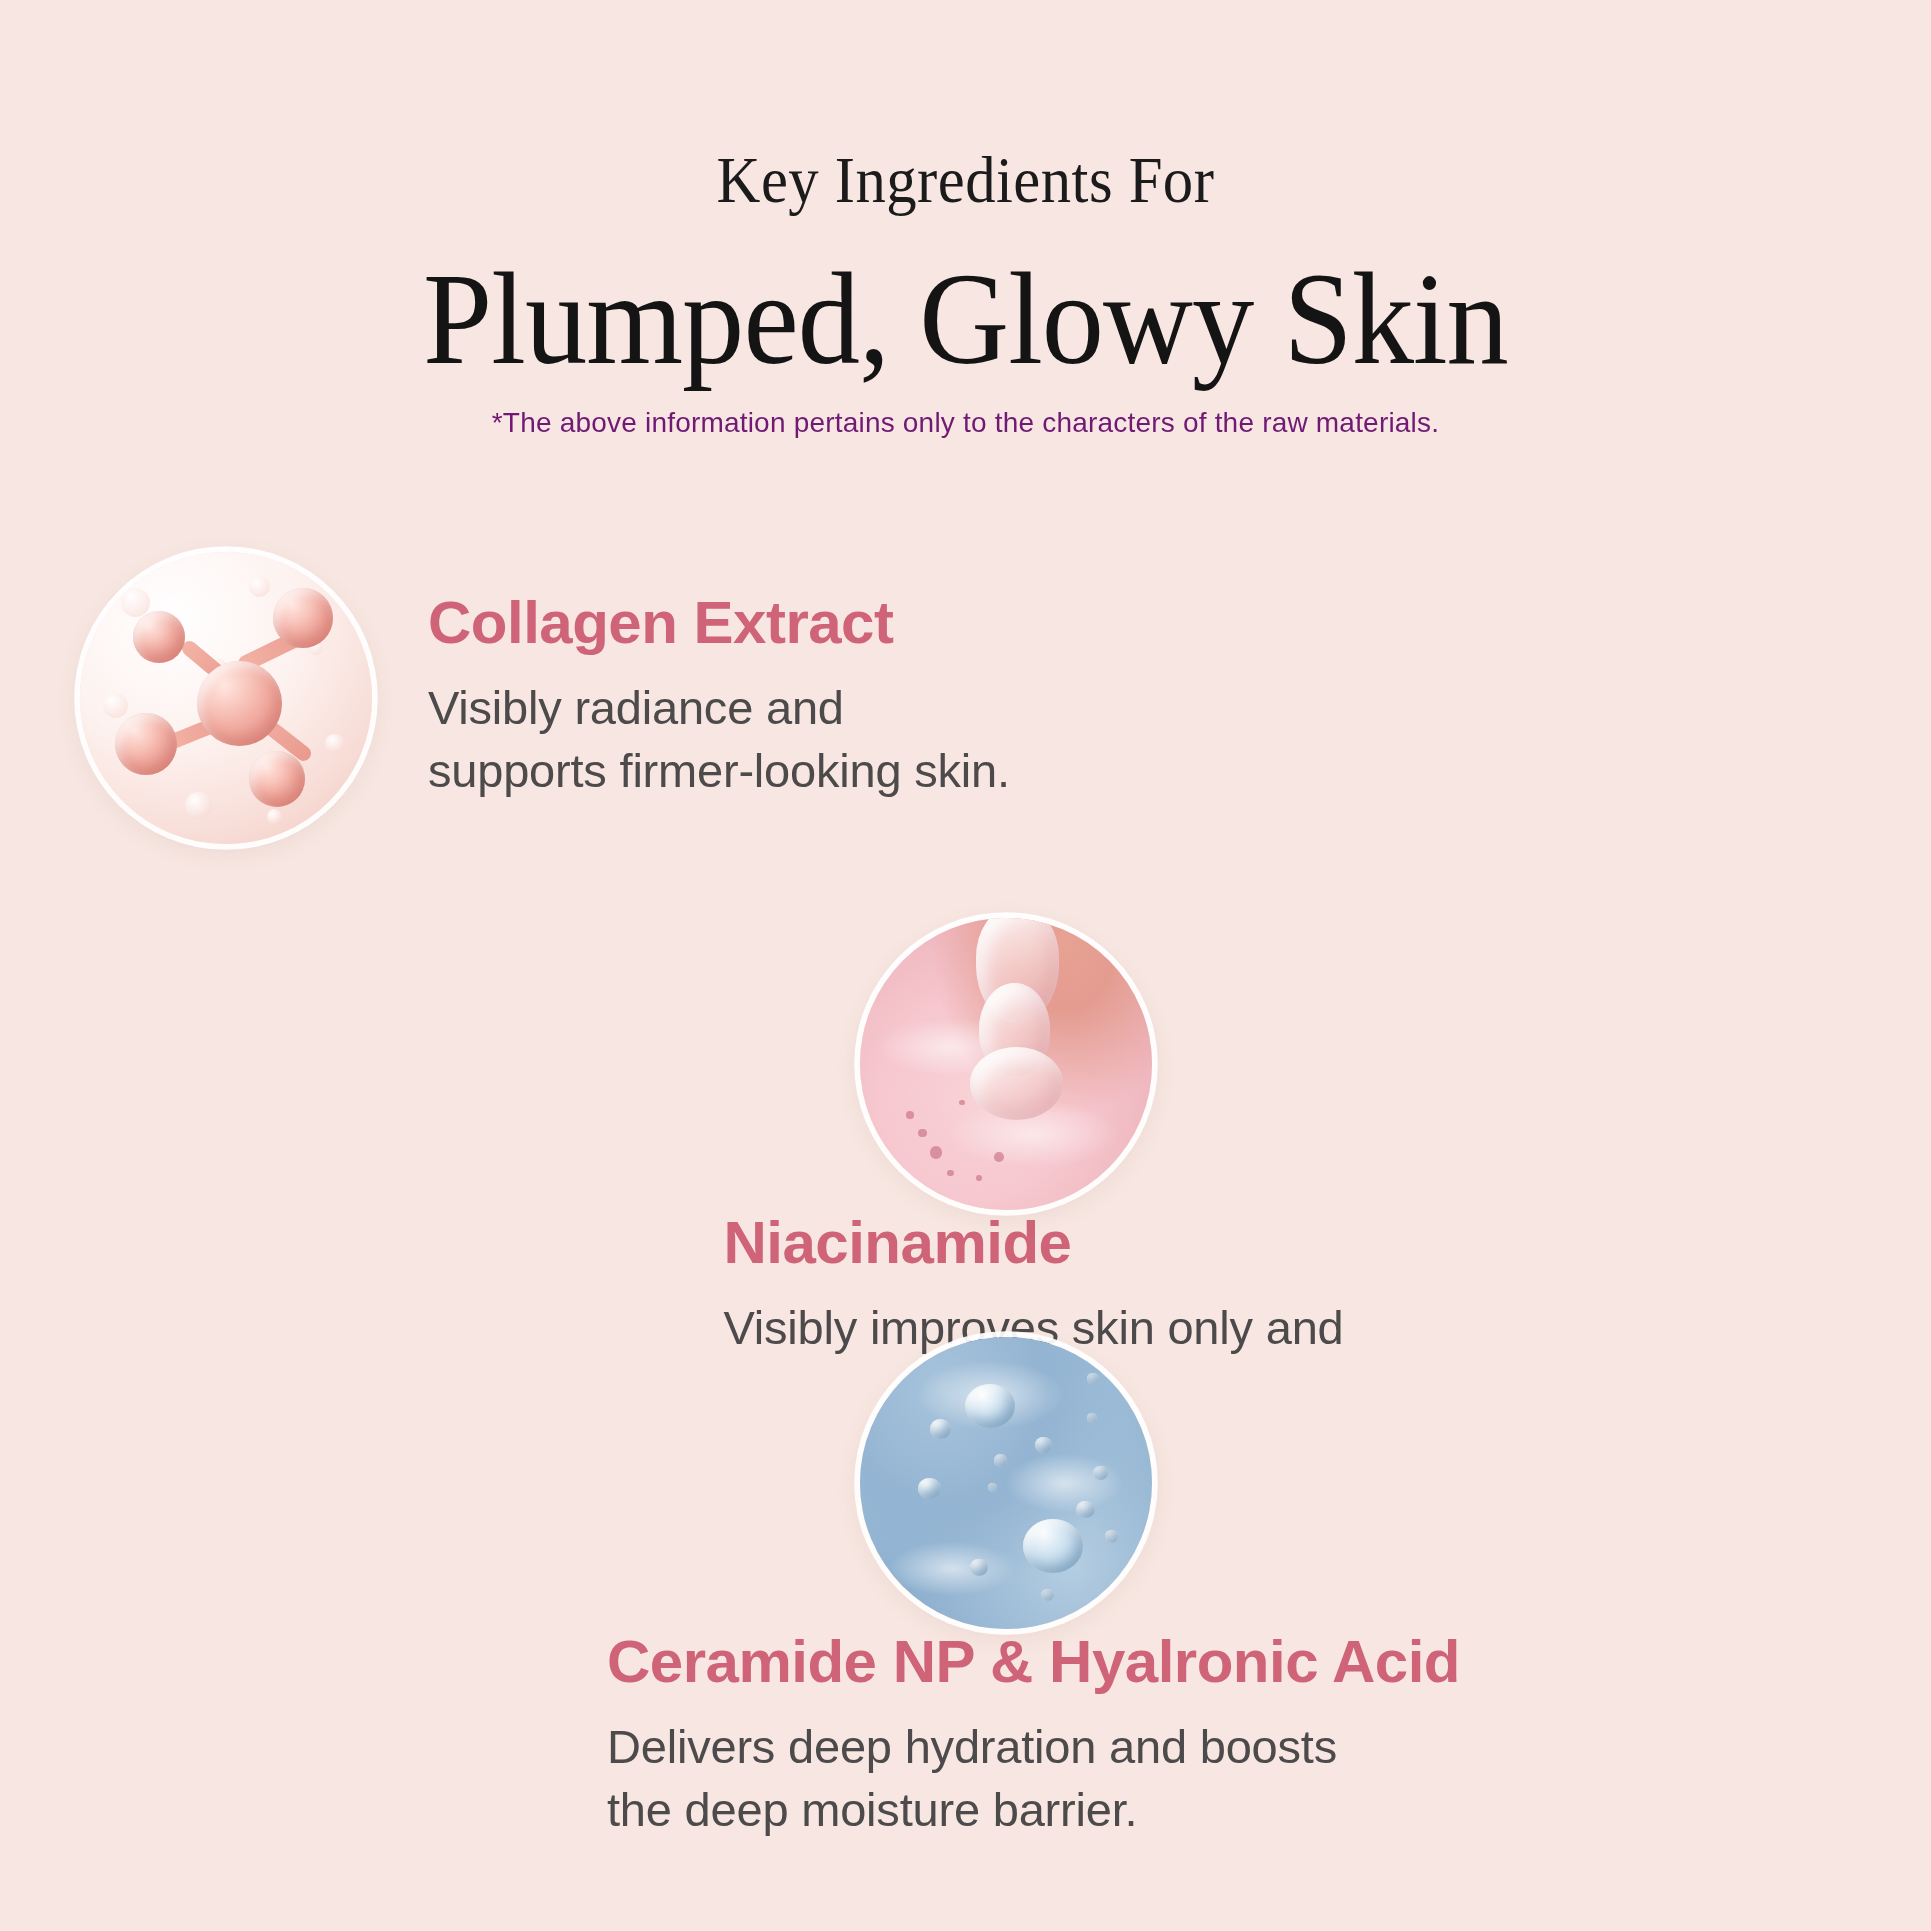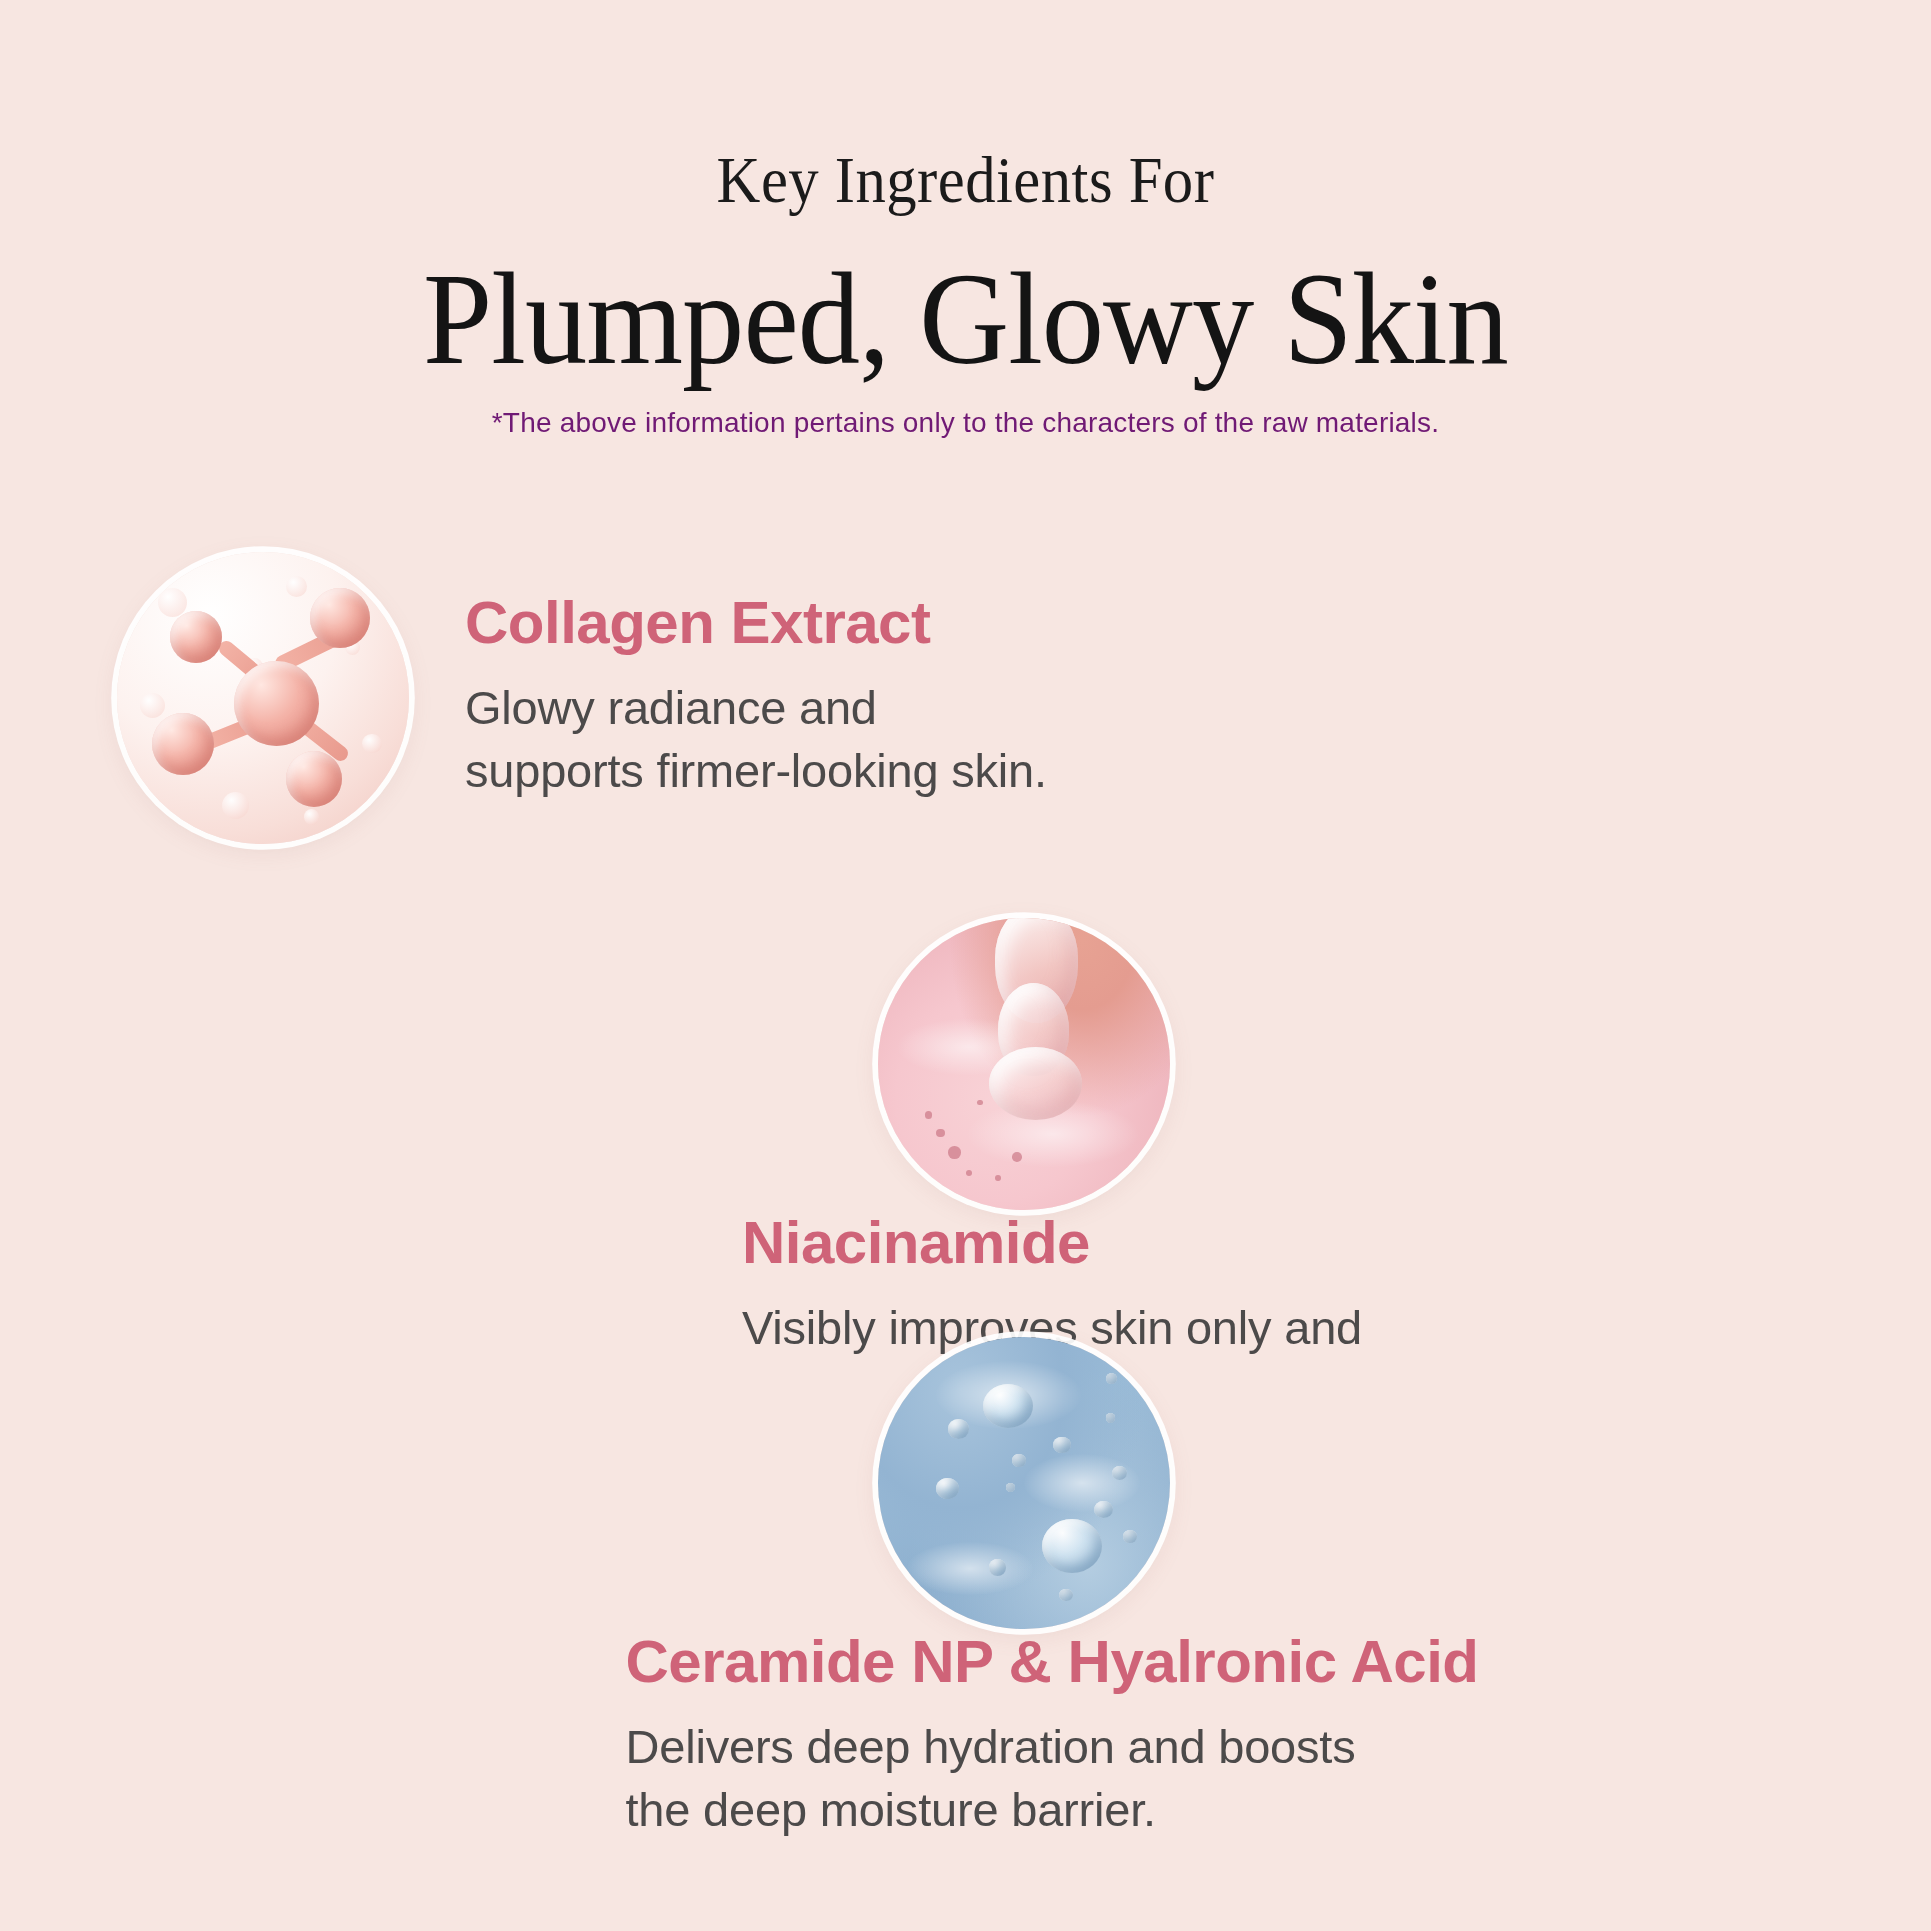--- a/index.html
+++ b/index.html
@@ -53,21 +53,21 @@
   }
 
   
   .rows {
     margin-top: 60px;
   }
   .row {
     display: flex;
     align-items: center;
     height: 398px;
-    padding-left: 117px;
+    padding-left: 80px;
   }
   .row + .row { margin-top: 21px; flex-direction: column; }
 
   .circle {
     width: 292px;
     height: 292px;
     min-width: 292px;
     border-radius: 50%;
     position: relative;
     overflow: hidden;
@@ -197,21 +197,21 @@
 
         <span class="mol-dot" style="left:40%;top:37%;width:85px;height:85px;"></span>
         <span class="mol-dot" style="left:18%;top:20%;width:52px;height:52px;"></span>
         <span class="mol-dot" style="left:66%;top:12%;width:60px;height:60px;"></span>
         <span class="mol-dot" style="left:12%;top:55%;width:62px;height:62px;"></span>
         <span class="mol-dot" style="left:58%;top:68%;width:56px;height:56px;"></span>
       </div>
       <div class="text-block">
         <div class="ing-title">Collagen Extract</div>
         <div class="ing-desc">
-          <span class="l1">Glowy radiance and</span>
+          <span class="l1">Visibly radiance and</span>
           <span class="l2">supports firmer-looking skin.</span>
         </div>
       </div>
     </div>
 
     <div class="row">
       <div class="circle img-serum">
         <span class="serum-sheen" style="left:6%;top:34%;width:145px;height:58px;"></span>
         <span class="serum-sheen" style="left:30%;top:62%;width:174px;height:68px;"></span>
         <span class="droplet" style="left:40%;top:-4%;width:83px;height:116px;border-radius:44% 44% 50% 50%;"></span>

